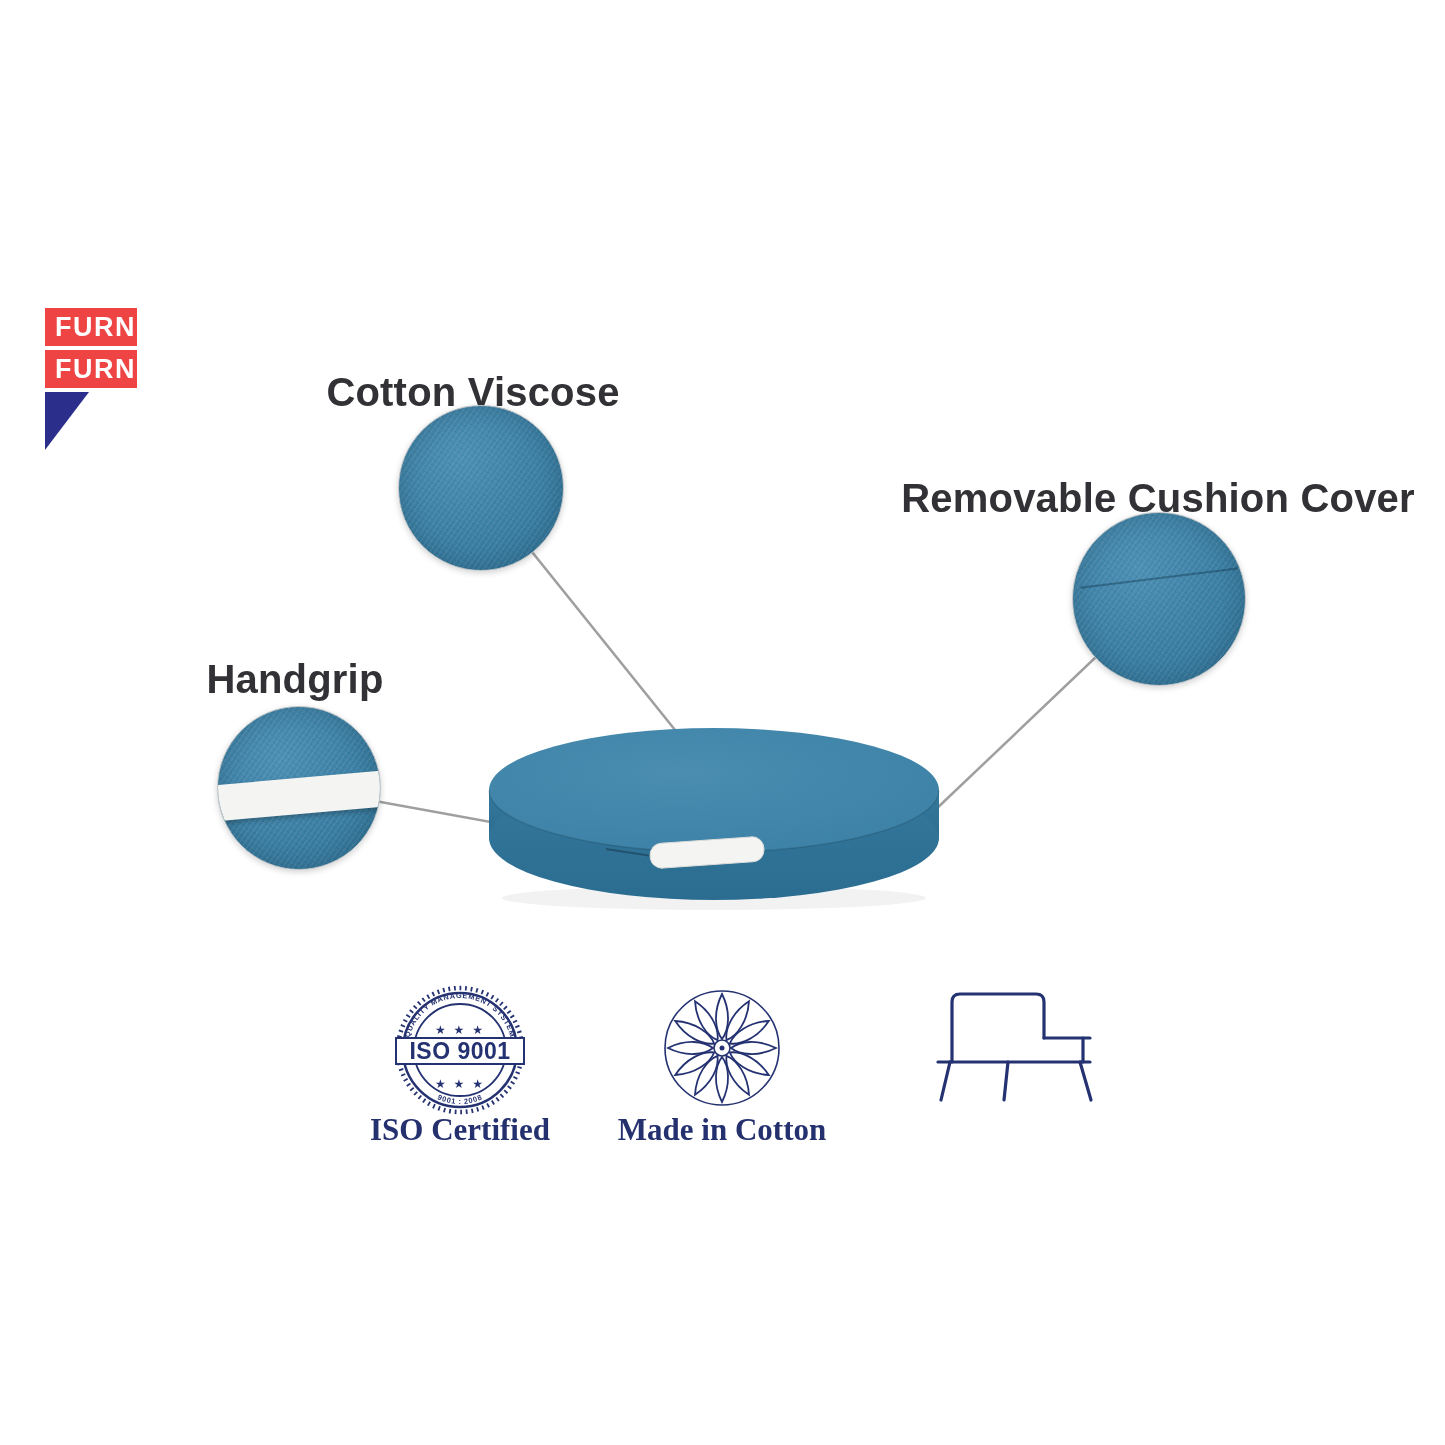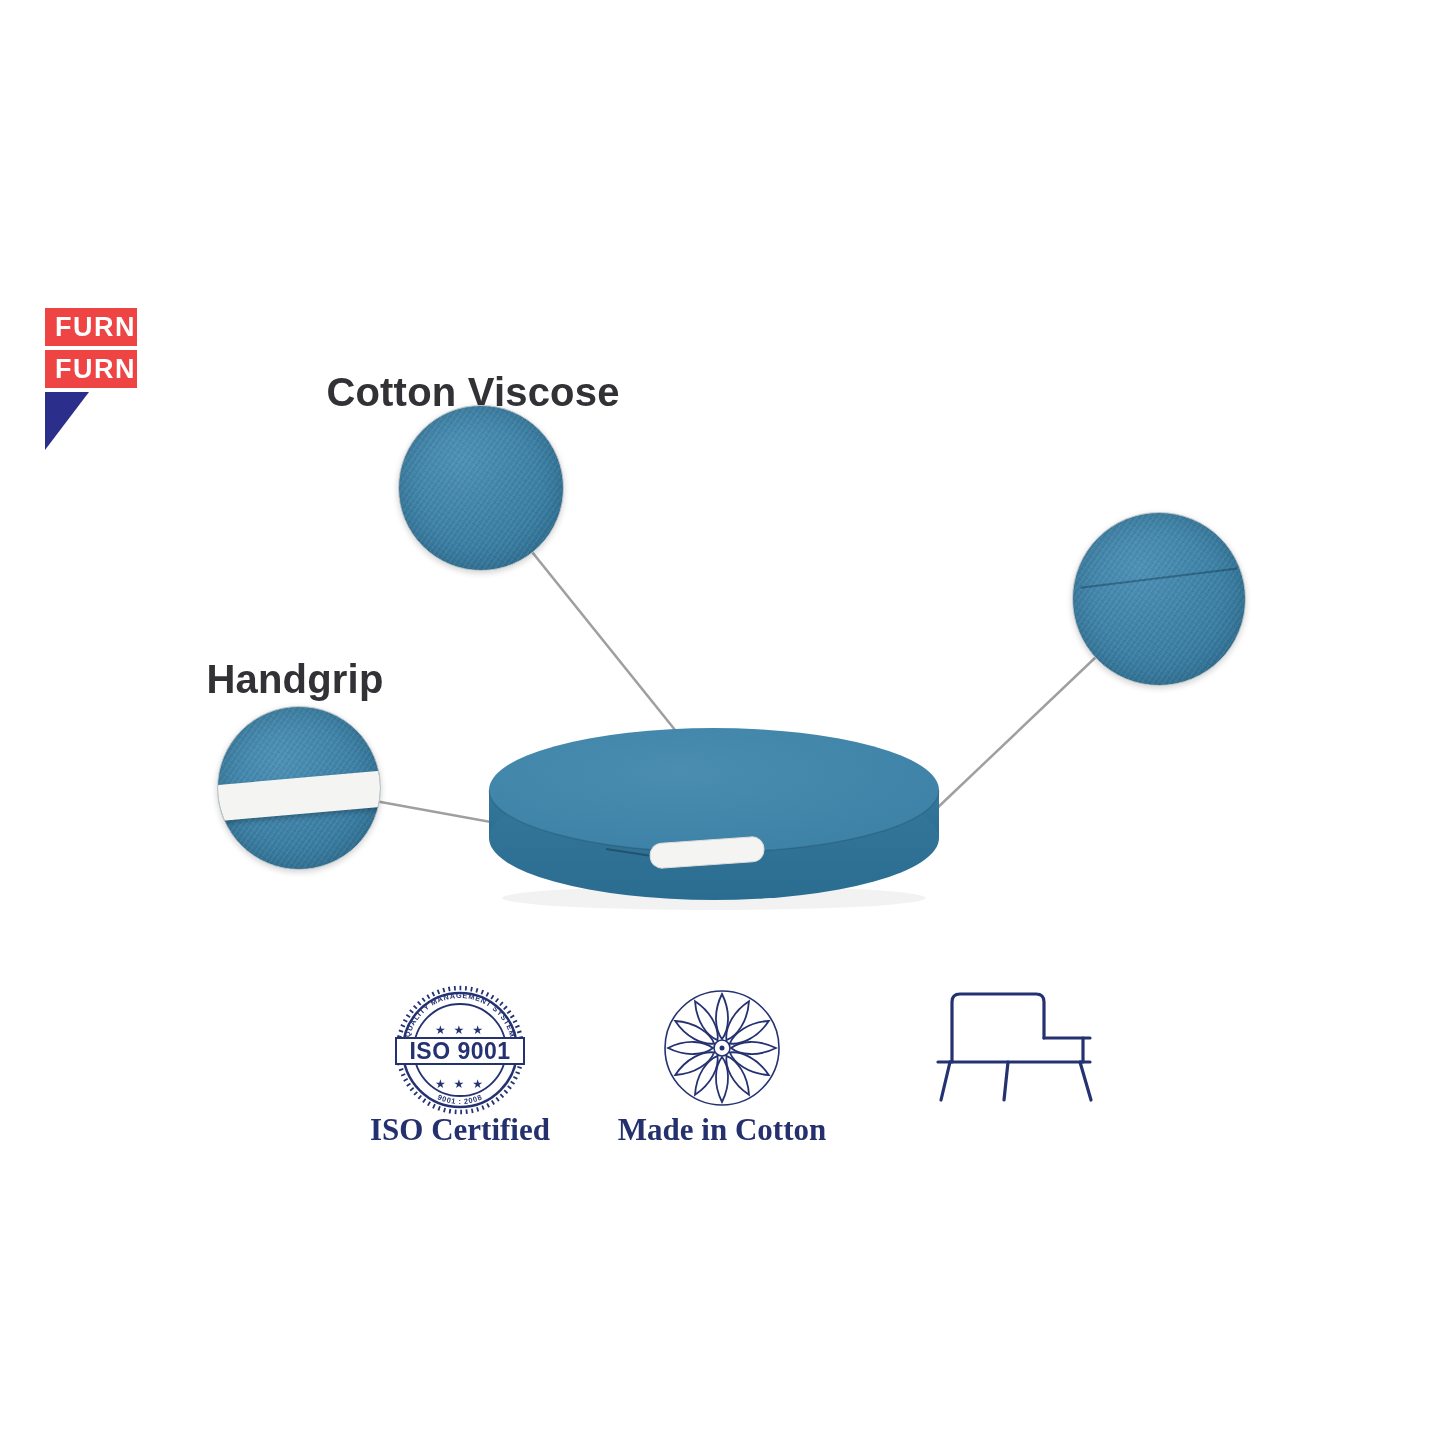--- a/index.html
+++ b/index.html
@@ -130,20 +130,21 @@
     </g>
   </svg>
 
   <div class="logo">
     <div class="logo-box">FURN</div>
     <div class="logo-box">FURN</div>
     <div class="logo-tail"></div>
   </div>
 
   <div class="callout-label" id="label-cotton">Cotton Viscose</div>
+  <div class="callout-label" id="label-cover">Removable Cushion Cover</div>
   <div class="callout-label" id="label-handgrip">Handgrip</div>
 
   <div class="callout-circle fabric" id="circle-cotton"></div>
   <div class="callout-circle fabric" id="circle-cover">
     <div class="cover-seam"></div>
   </div>
   <div class="callout-circle fabric" id="circle-handgrip">
     <div class="strap"></div>
   </div>
 

